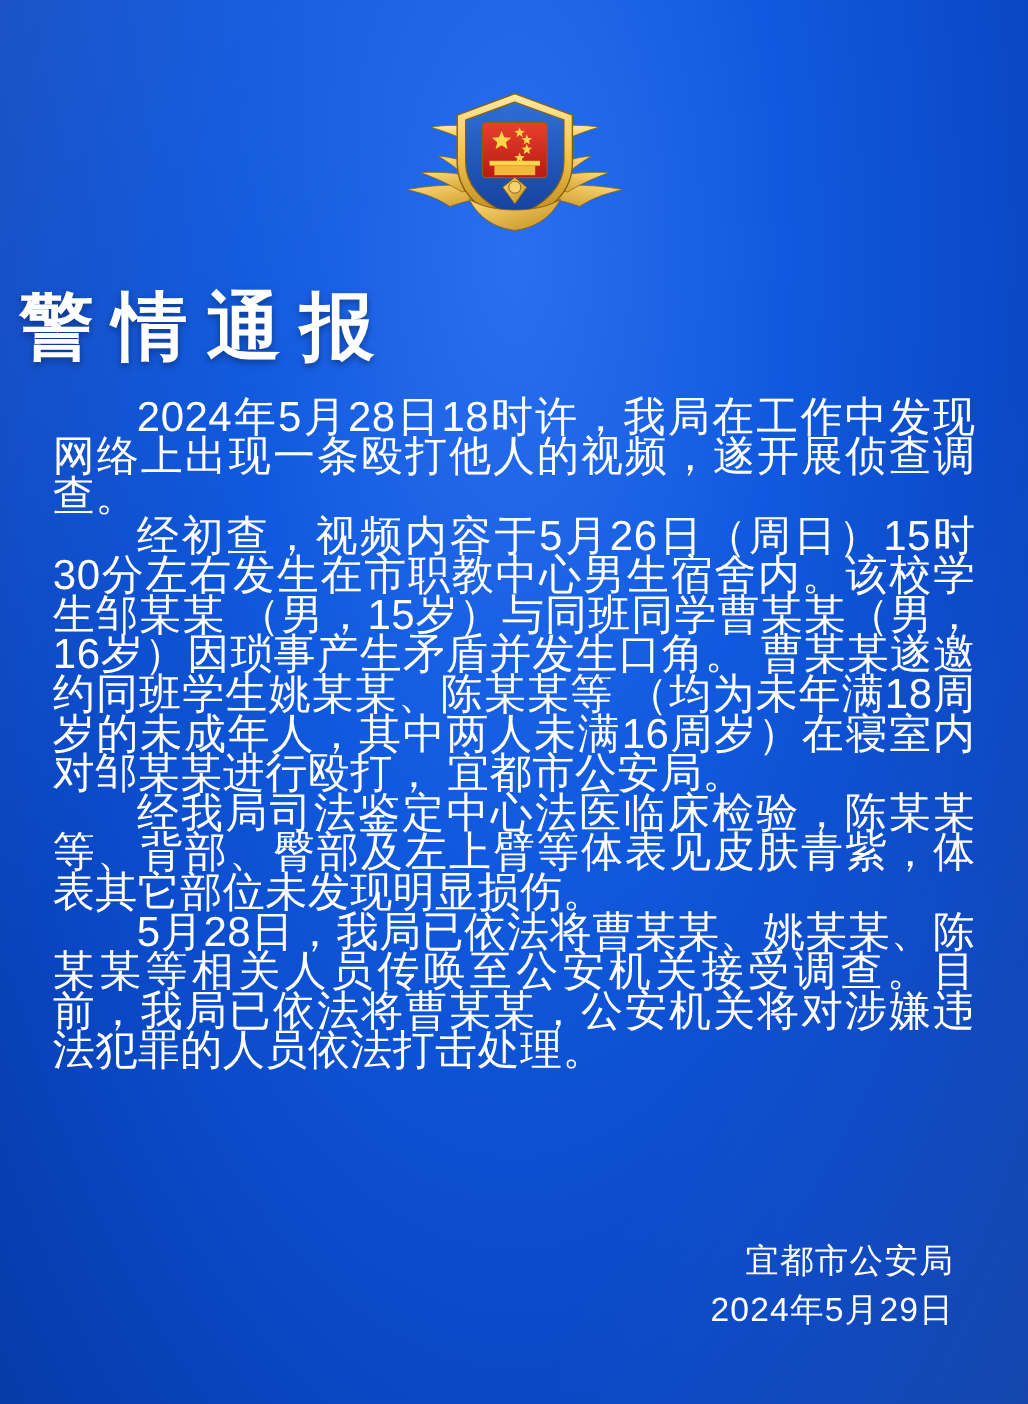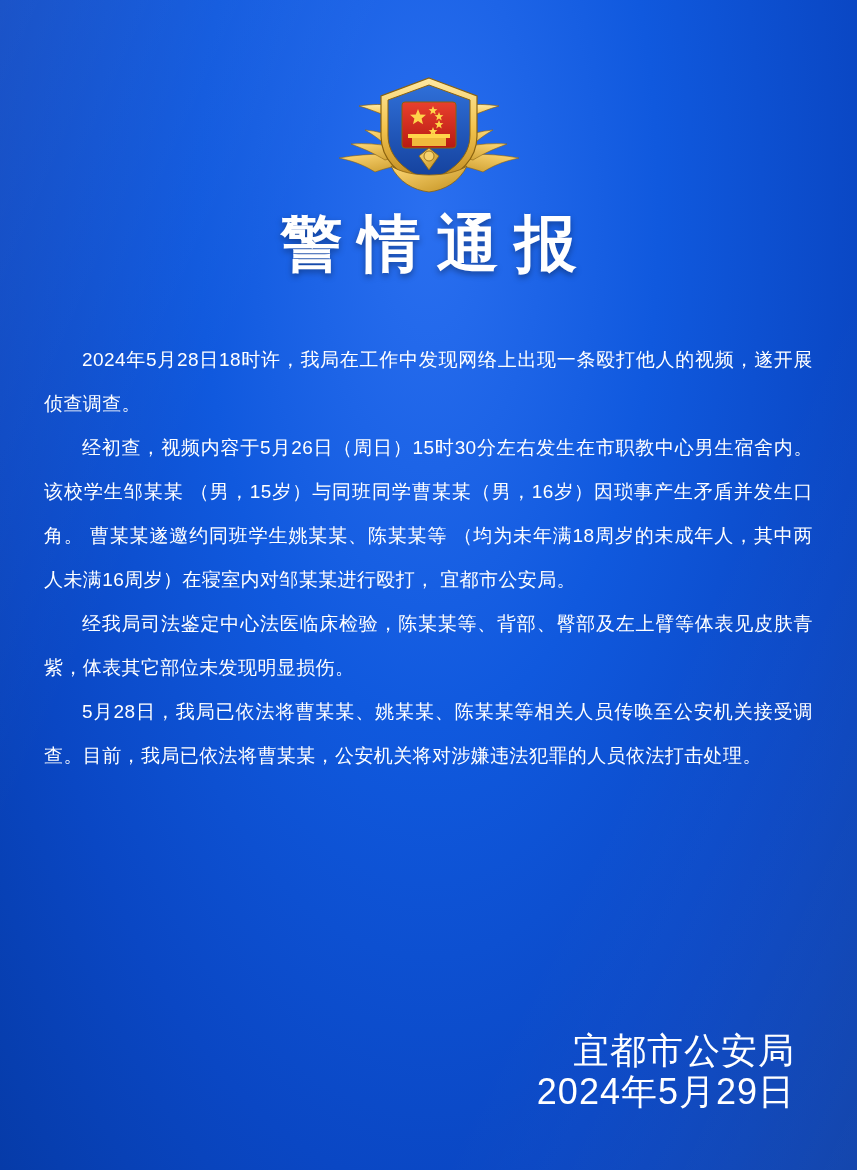--- a/index.html
+++ b/index.html
@@ -41,51 +41,51 @@
     height: 150px;
     box-sizing: border-box;
   }
   .emblem {
     position: relative;
     width: 248px;
     height: 140px;
   }
   .title {
     position: relative;
-    text-align: center;
+    text-align: left;
     color: #ffffff;
     font-family: Liberation Serif, serif;
     font-weight: bold;
     font-size: 62px;
     letter-spacing: 16px;
     text-indent: 16px;
-    margin-top: 52px;
+    margin-top: 80px;
     text-shadow: 0 3px 6px rgba(0,0,0,0.35);
   }
   .body-text {
     position: relative;
-    margin: 52px 44px 0 44px;
+    margin: 17px 44px 0 44px;
     color: #ffffff;
-    font-size: 19px;
-    line-height: 44px;
+    font-size: 35px;
+    line-height: 33px;
     letter-spacing: 0.4px;
     text-align: justify;
     text-justify: inter-ideograph;
   }
   .body-text p {
     margin: 0;
     text-indent: 2em;
   }
   .signature {
     position: absolute;
     right: 62px;
     bottom: 58px;
     text-align: right;
     color: #ffffff;
-    font-size: 36px;
+    font-size: 28px;
     line-height: 41px;
     letter-spacing: 1px;
   }
 </style>
 </head>
 <body>
 
 <div class="poster">
 
   <div class="emblem-wrap">

